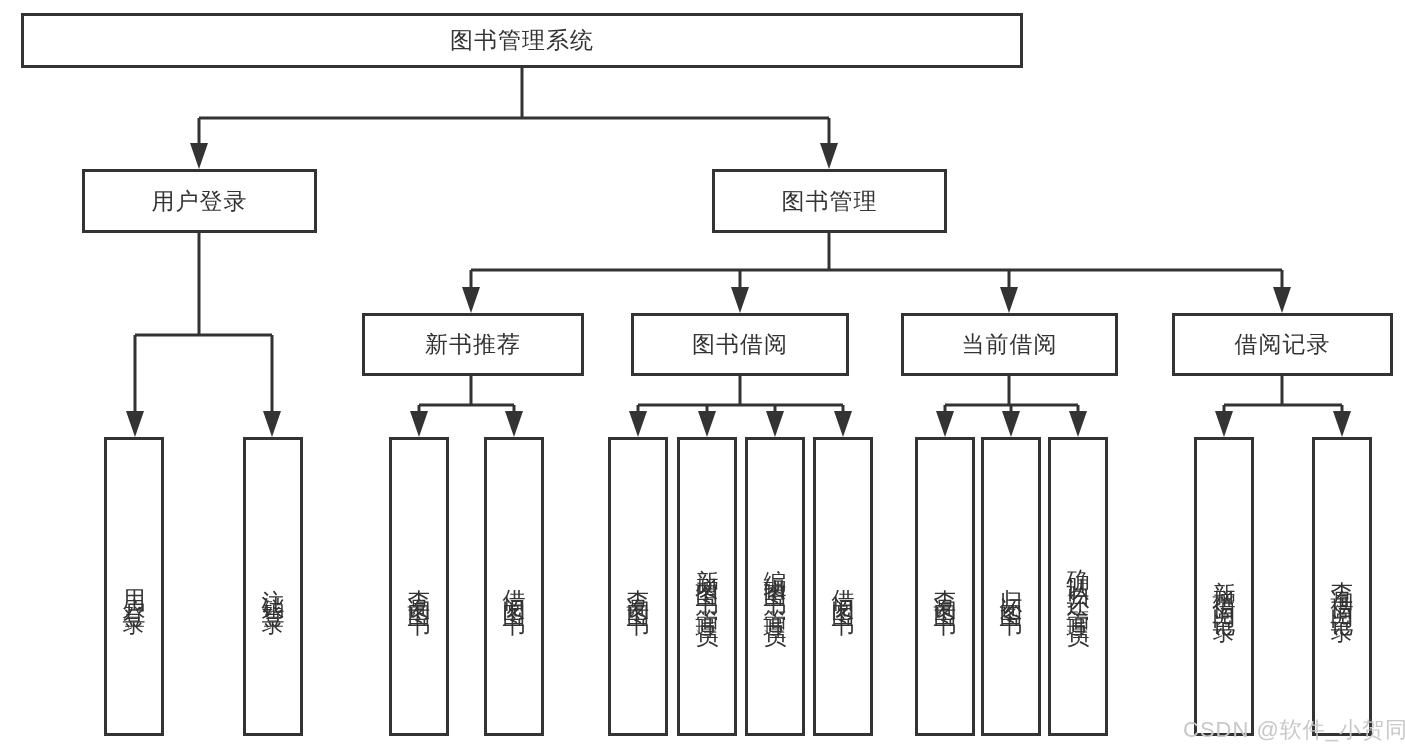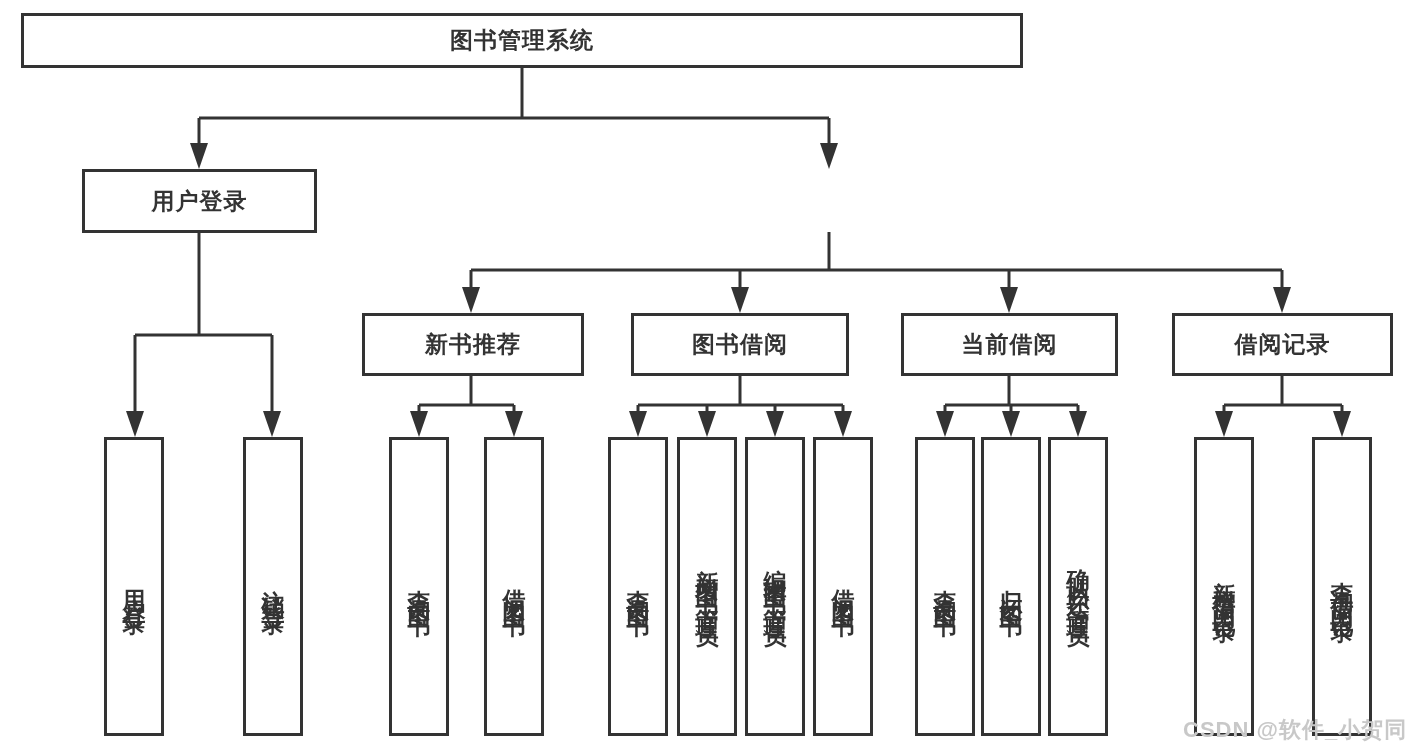--- a/index.html
+++ b/index.html
@@ -2,21 +2,20 @@
 <html style="--line: #333333; --box-border: #333333; --text: #333333; --watermark: #c8c8c8; --background: #ffffff;"><head>
 <meta charset="utf-8">
 <style>
   html,body{margin:0;padding:0;background:#ffffff;}
   .stage{
     position:relative;
     width:1405px;height:747px;
     background:var(--background,#ffffff);
     font-family:"Liberation Sans", sans-serif;
     overflow:hidden;
-    font-weight:bold;
   }
   .wires{position:absolute;left:0;top:0;z-index:1;}
   .wires path{stroke:var(--line,#333333);stroke-width:3;fill:none;}
   .wires polygon{fill:var(--line,#333333);stroke:none;}
   .node{
     position:absolute;
     box-sizing:border-box;
     border:3px solid var(--box-border,#333333);
     background:#ffffff;
     color:var(--text,#333333);
@@ -104,20 +103,21 @@
     <path d="M1224 405 L1342 405"></path>
     <path d="M1224 405 L1224 413"></path>
     <polygon points="1215,411 1233,411 1224,437"></polygon>
     <path d="M1342 405 L1342 413"></path>
     <polygon points="1333,411 1351,411 1342,437"></polygon>
   </svg>
 
   <div class="node h" style="left:21px;top:13px;width:1002px;height:55px">图书管理系统</div>
 
   <div class="node h" style="left:82px;top:169px;width:235px;height:64px">用户登录</div>
+  <div class="node h" style="left:712px;top:169px;width:235px;height:64px">图书管理</div>
 
   <div class="node h" style="left:362px;top:313px;width:222px;height:63px">新书推荐</div>
   <div class="node h" style="left:901px;top:313px;width:217px;height:63px">当前借阅</div>
   <div class="node h" style="left:631px;top:313px;width:218px;height:63px">图书借阅</div>
   <div class="node h" style="left:1172px;top:313px;width:221px;height:63px">借阅记录</div>
 
   <div class="node v" style="left:104px;top:437px;width:60px;height:299px">用户登录</div>
   <div class="node v" style="left:243px;top:437px;width:60px;height:299px">注销登录</div>
 
   <div class="node v" style="left:389px;top:437px;width:60px;height:299px">查询图书</div>

